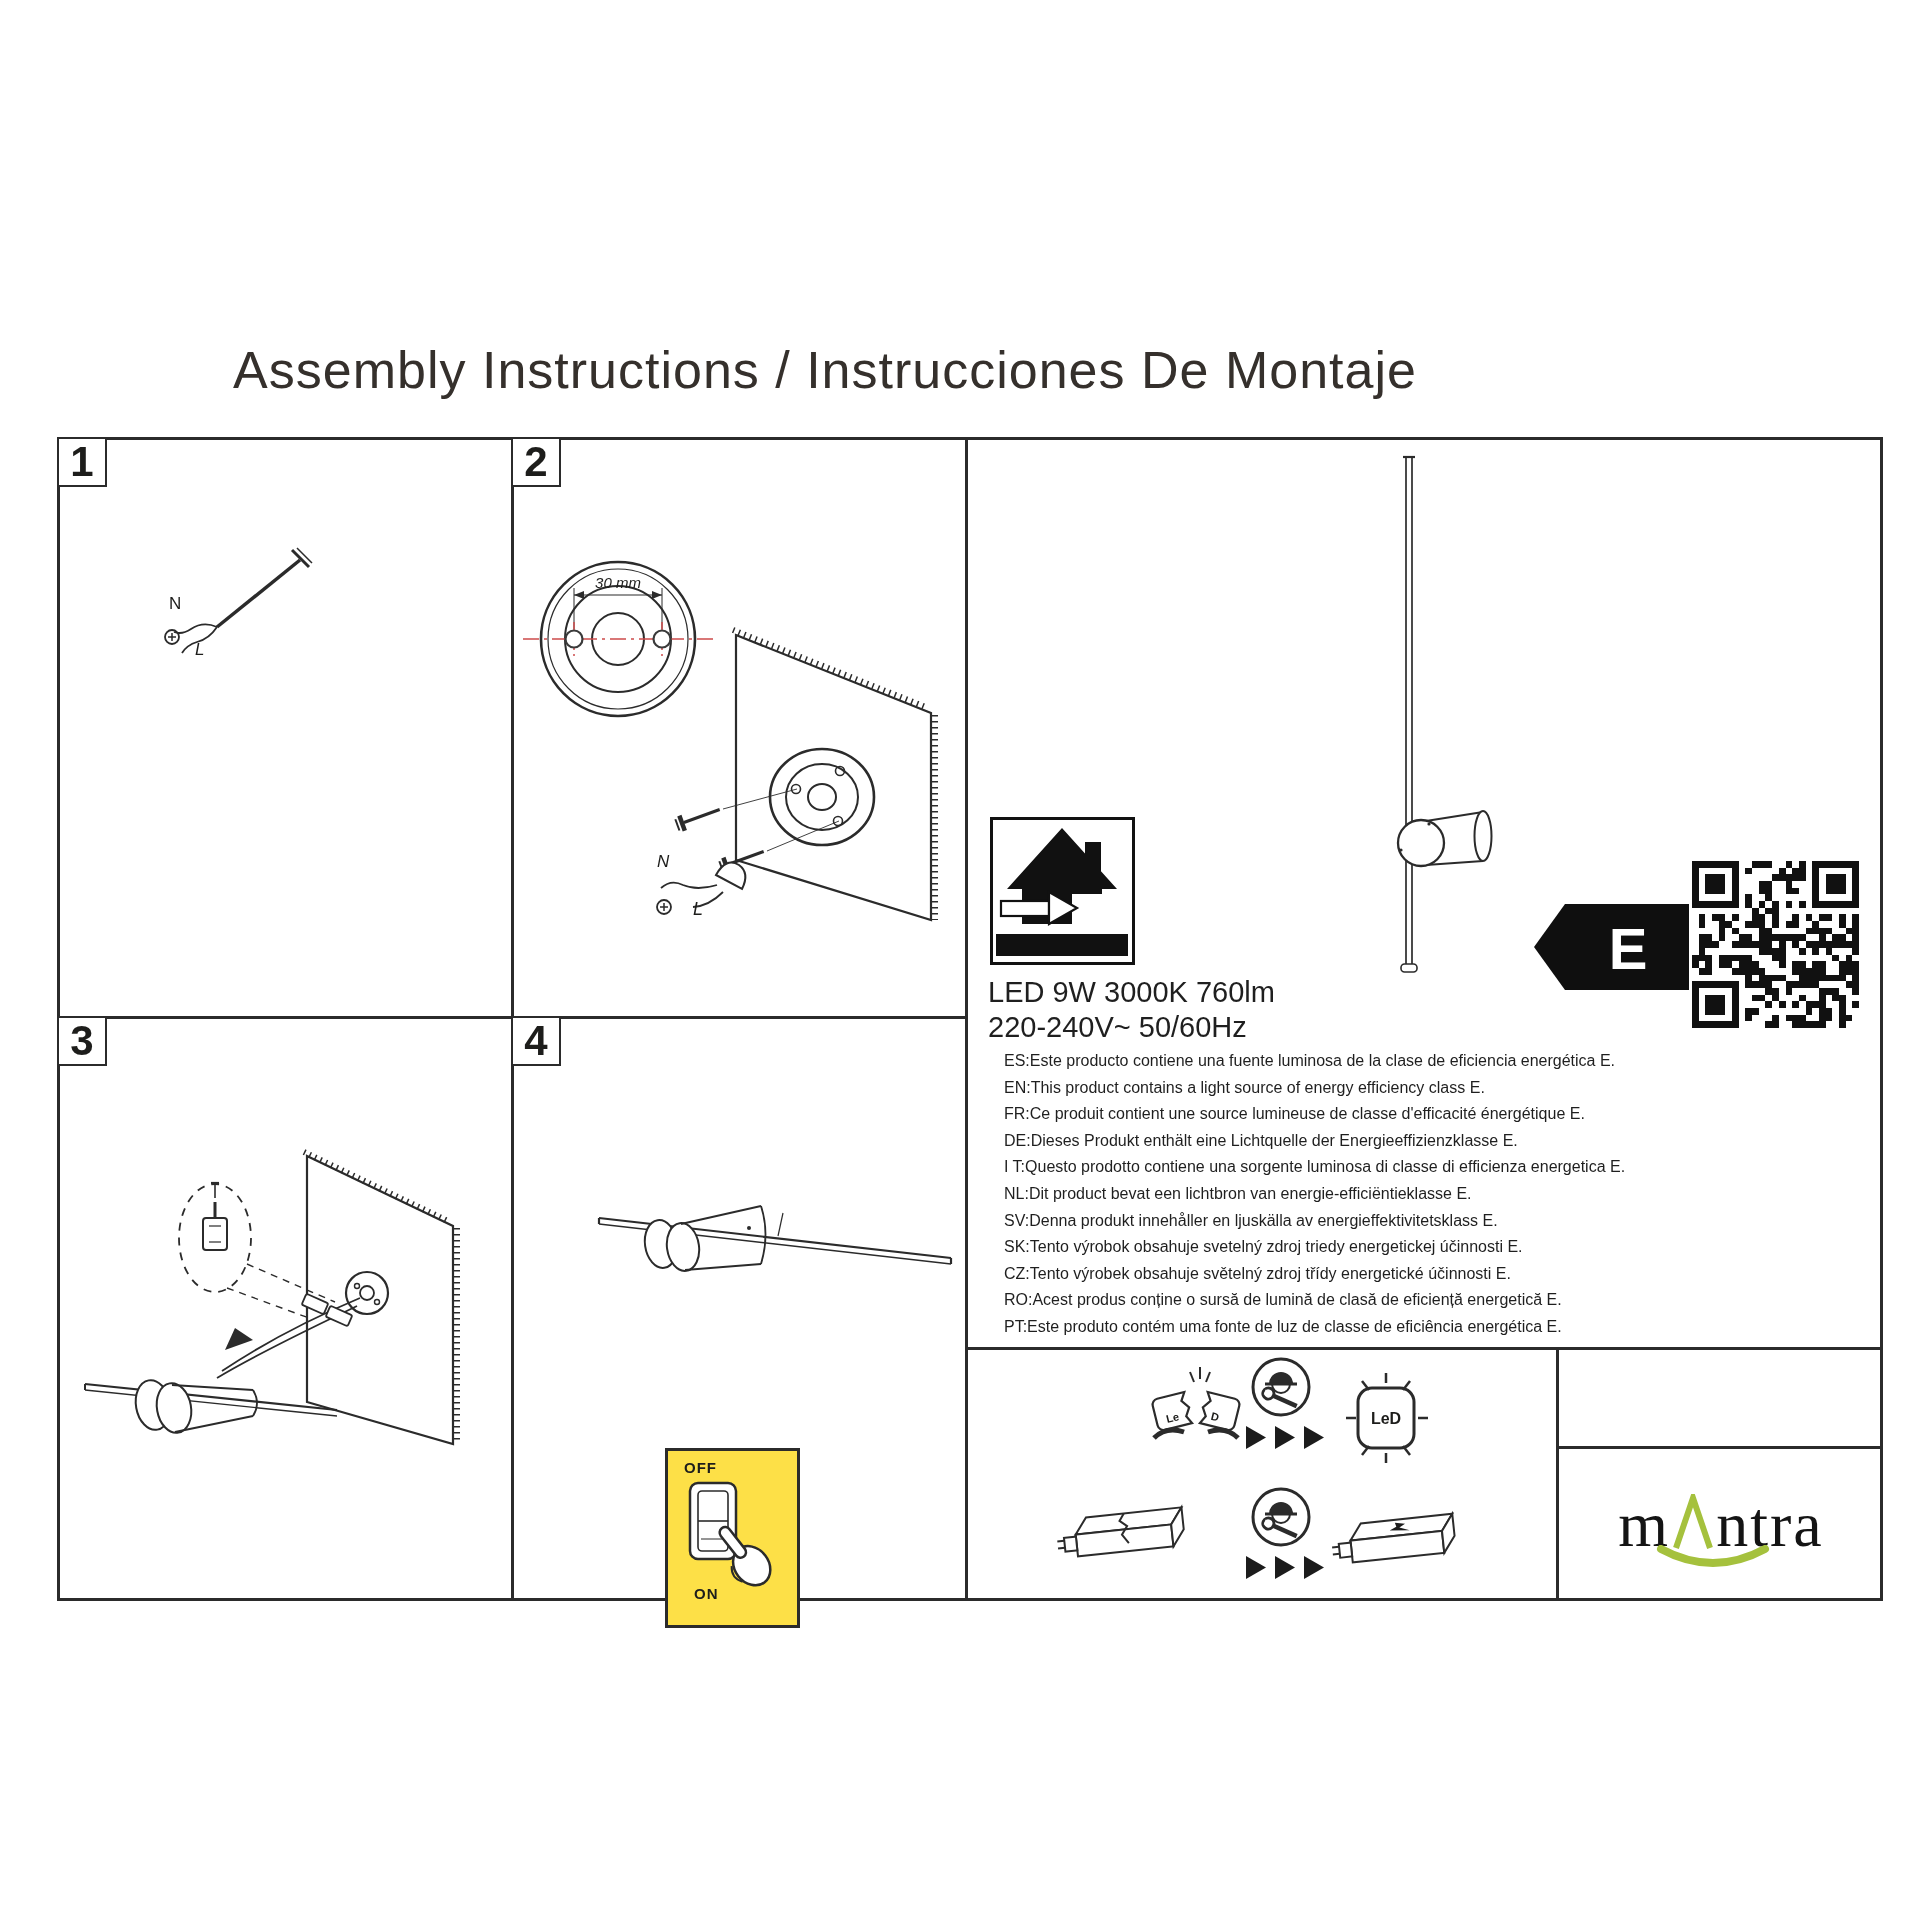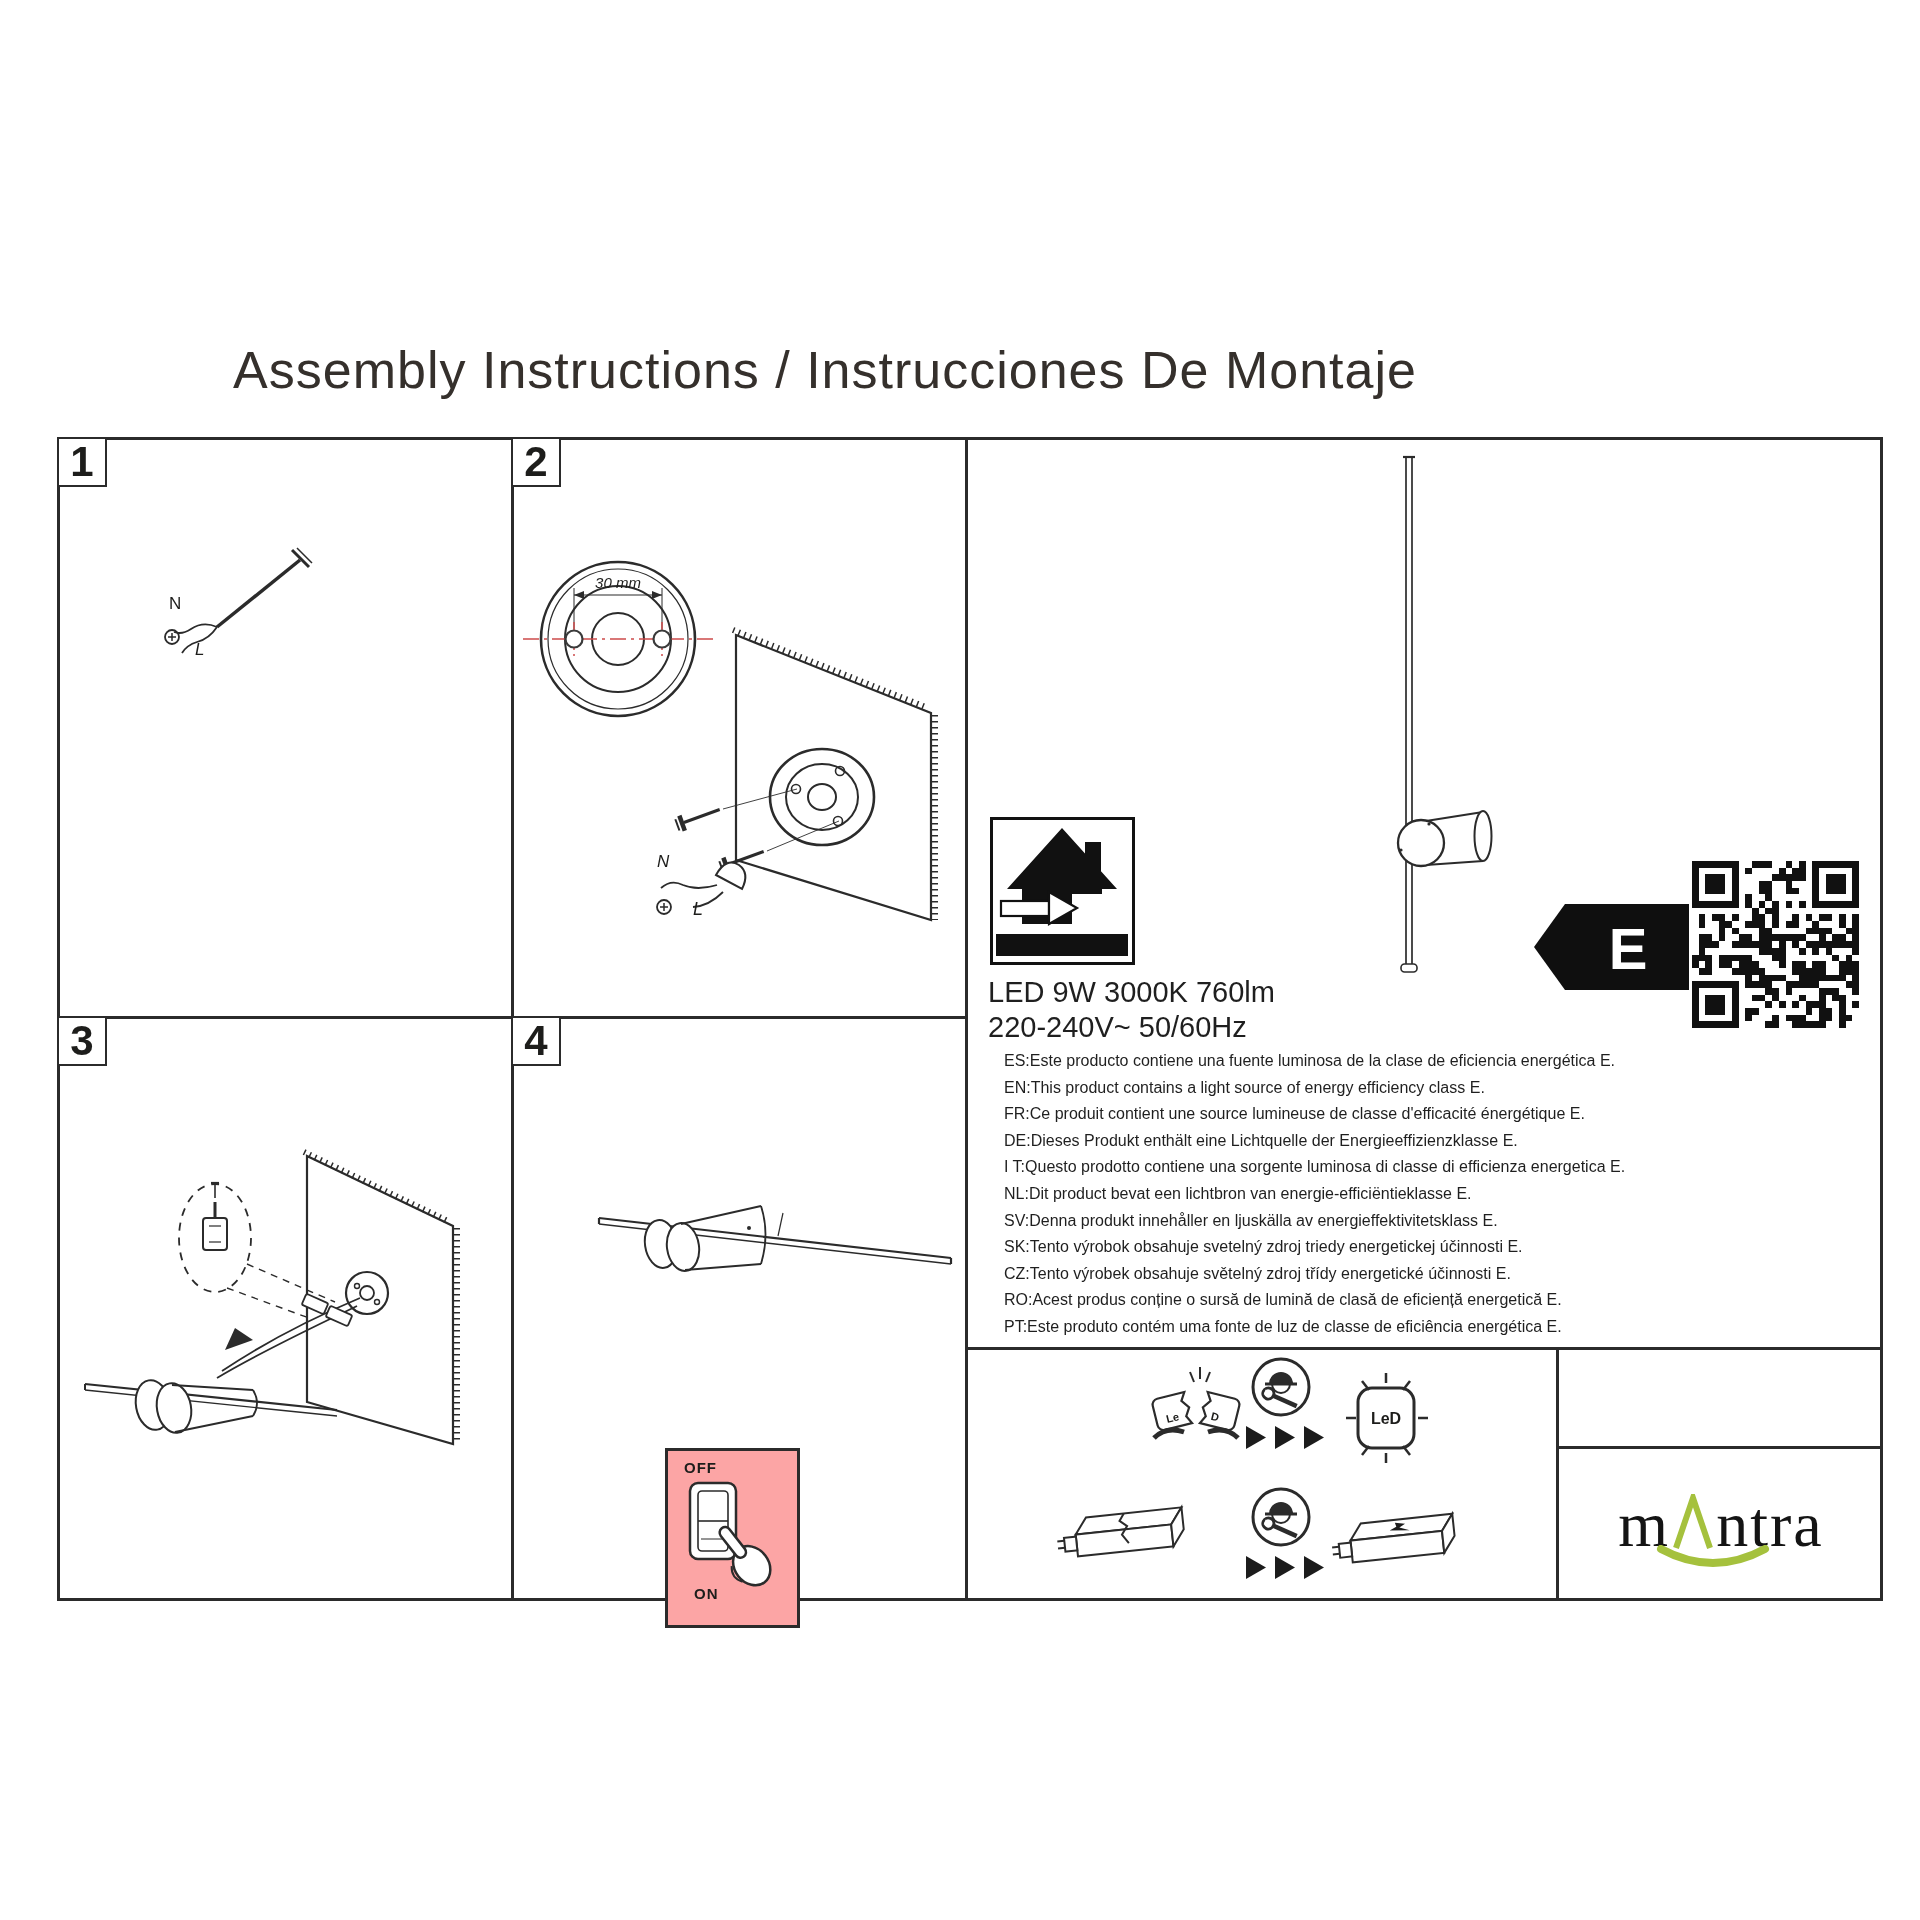--- a/index.html
+++ b/index.html
@@ -19,21 +19,21 @@
          border:3.5px solid #111;box-sizing:border-box;background:#fff;z-index:3;}
   .refbox{position:absolute;left:1559px;top:1350px;width:324px;height:96px;
           text-align:center;font-size:38px;color:#232323;z-index:3;}
   .refbox .l1{position:absolute;top:2px;left:0;width:100%;}
   .refbox .l2{position:absolute;top:44px;left:0;width:100%;}
   .mantra{position:absolute;left:1559px;top:1449px;width:324px;height:151px;z-index:3;
           display:flex;align-items:center;justify-content:center;
           font-family:"Liberation Serif",serif;font-size:64px;color:#141414;letter-spacing:2px;}
   .mantra .caret{margin:0 1px 6px 1px;}
   .mantra .smile{position:absolute;left:94px;top:96px;}
-  .switchbox{position:absolute;left:665px;top:1448px;width:135px;height:180px;background:#fca5a5;
+  .switchbox{position:absolute;left:665px;top:1448px;width:135px;height:180px;background:#fde047;
              border:3px solid #2b2b2b;box-sizing:border-box;z-index:6;}
   .sw-label{position:absolute;font-size:15px;color:#1d1d1b;font-weight:bold;letter-spacing:1px;}
   svg{display:block;}
   svg text{font-family:"Liberation Sans",sans-serif;}
 </style>
 </head>
 <body>
 
 <div class="page">
 

